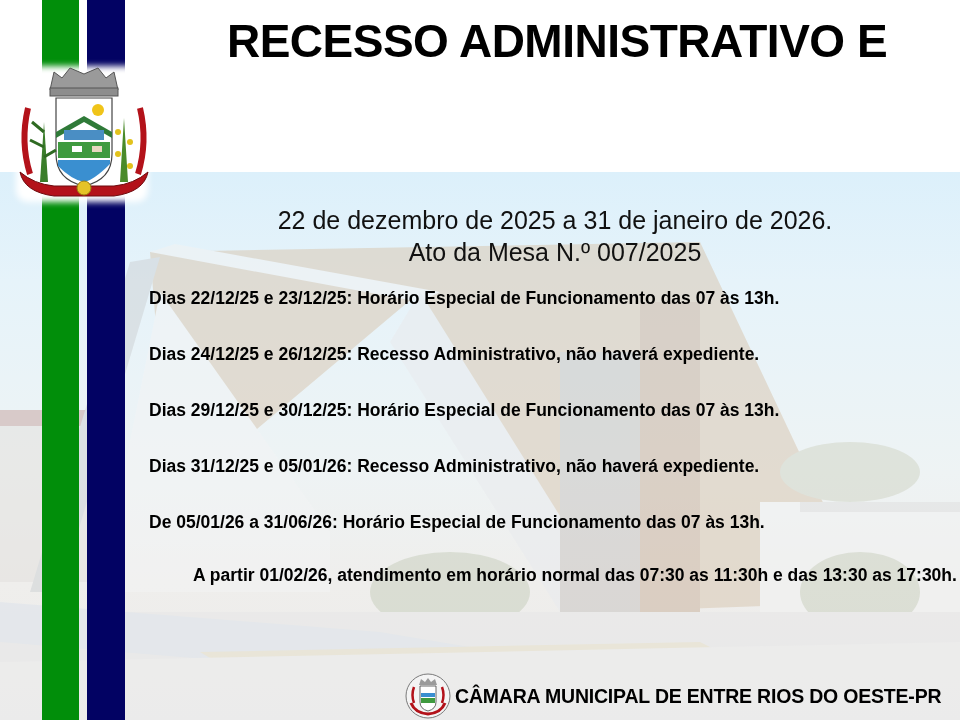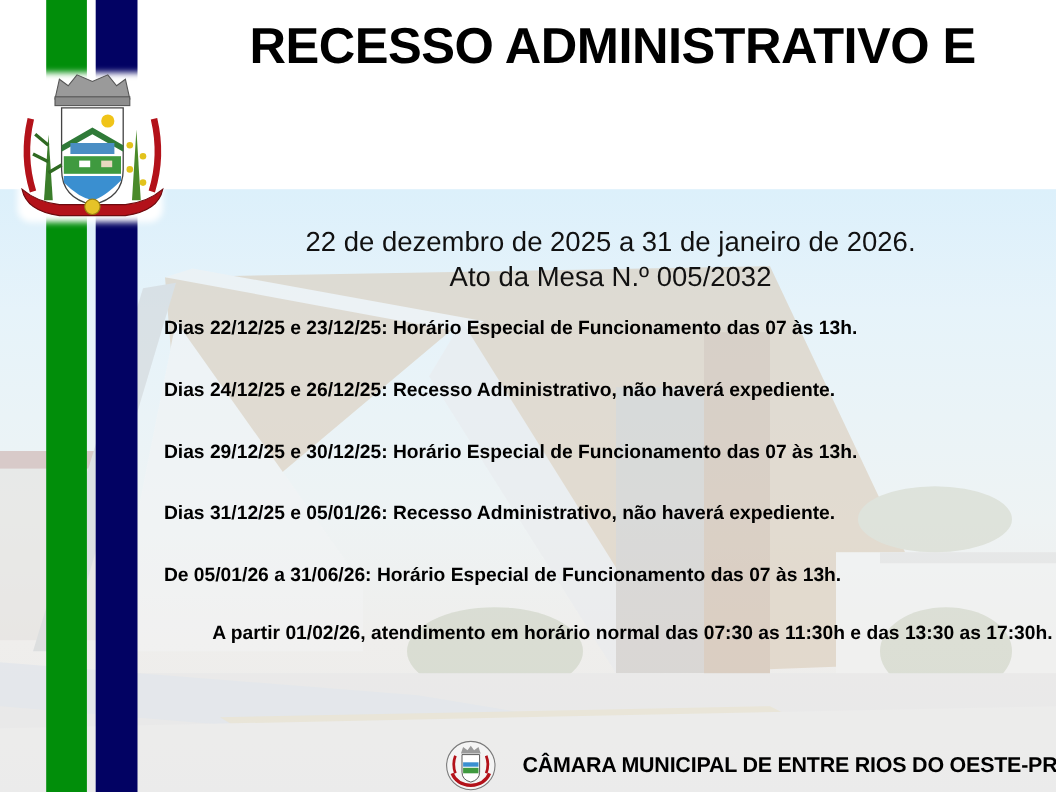--- a/index.html
+++ b/index.html
@@ -27,21 +27,21 @@
     font-size: 25px; line-height: 32px; color: #111111; margin-top: 28px; }
 
   
   .schedule { position: absolute; left: 149px; top: 284px; width: 790px; }
   .entry { font-weight: bold; font-size: 17.5px; line-height: 28px; color: #000000; margin: 0 0 28px 0; white-space: nowrap; }
   .entry .dates { display: inline; }
   .entry .desc { display: inline; }
   .entry.wrap { white-space: normal; width: 780px; margin-top: -2px; line-height: 27px; margin-left: 44px; }
 
   
-  .footer { position: absolute; left: 405px; top: 674px; height: 44px; display: flex; align-items: center; gap: 20px; }
+  .footer { position: absolute; left: 405px; top: 674px; height: 44px; display: flex; align-items: center; }
   .footer-crest { width: 46px; height: 46px; margin-right: 4px; }
   .footer-text { font-weight: bold; font-size: 19.5px; color: #000000; letter-spacing: -0.2px; white-space: nowrap; }
 </style>
 </head>
 <body>
 
 <div class="slide">
 
   <div class="bg-sky"></div>
 
@@ -106,21 +106,21 @@
 
     <circle cx="70" cy="126" r="7" fill="#e5c328" stroke="#9b7f10" stroke-width="1"></circle>
   </svg>
 
   <div class="title">
     <div>RECESSO ADMINISTRATIVO E</div>
   </div>
 
   <div class="subtitle">
     <div>22 de dezembro de 2025 a 31 de janeiro de 2026.</div>
-    <div>Ato da Mesa N.º 005/2032</div>
+    <div>Ato da Mesa N.º 007/2025</div>
   </div>
 
   <div class="schedule">
     <div class="entry">
       <span class="dates">Dias 22/12/25 e 23/12/25:</span>
       <span class="desc">Horário Especial de Funcionamento das 07 às 13h.</span>
     </div>
     <div class="entry">
       <span class="dates">Dias 24/12/25 e 26/12/25:</span>
       <span class="desc">Recesso Administrativo, não haverá expediente.</span>

